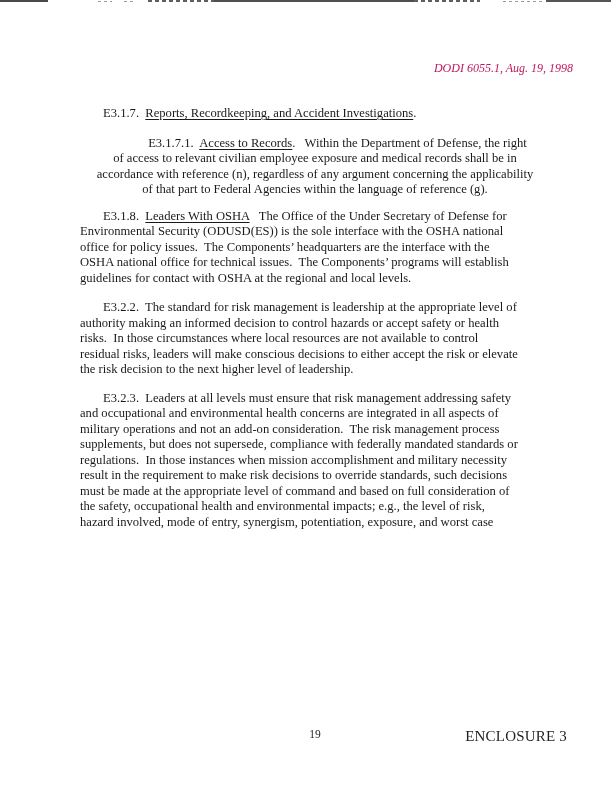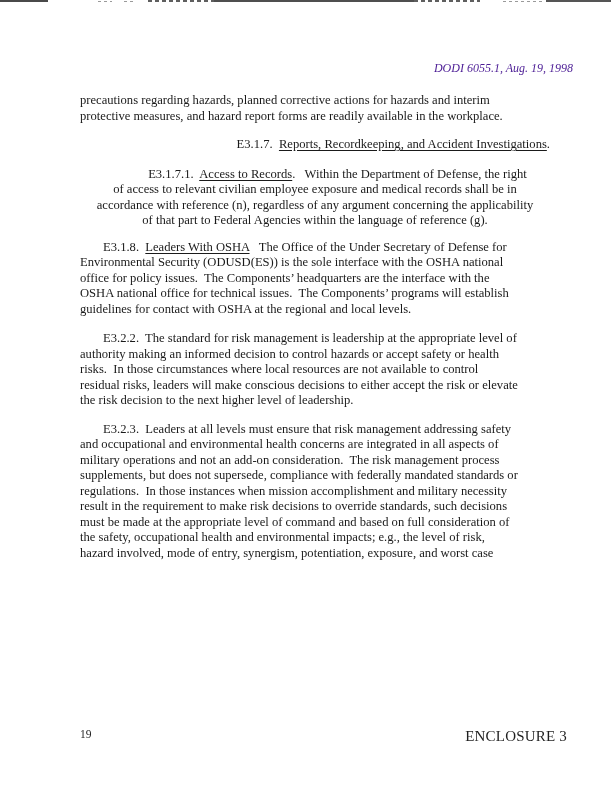--- a/index.html
+++ b/index.html
@@ -17,50 +17,51 @@
   .scan.dash { background: repeating-linear-gradient(90deg, #5f5f5f 0 4px, transparent 4px 7px); }
   .scan.faint { background: repeating-linear-gradient(90deg, #9a9a9a 0 3px, transparent 3px 6px); height: 1px; top: 1px; }
 
   .doc-header {
     position: absolute;
     top: 61px;
     right: 38px;
     font-style: italic;
     font-size: 12px;
     line-height: 14px;
-    color: #4c1d95;
+    color: #be185d;
   }
 
   .content {
     position: absolute;
     left: 80px;
     top: 93px;
     width: 470px;
     font-size: 12.6px;
     line-height: 15.5px;
   }
   .content p { margin: 0; white-space: pre; }
   .ind1 { text-indent: 23px; }
   .ind2 { text-indent: 45px; }
   .u { text-decoration: underline; text-underline-offset: 2px; text-decoration-thickness: 1px; }
 
-  .mt-h317 { margin-top: 13px !important; text-align: right; }
+  .mt-h317 { margin-top: 13px !important; }
   .mt-p3171 { margin-top: 14px !important; text-align: center; }
   .mt-p3172 { margin-top: 12px !important; }
   .mt-p318 { margin-top: 11px !important; }
   .mt-h32 { margin-top: 12px !important; }
   .mt-p321 { margin-top: 11px !important; }
   .mt-p322 { margin-top: 14px !important; }
   .mt-p323 { margin-top: 13px !important; }
 
   .page-num {
     position: absolute;
     top: 728px;
     left: 80px;
     width: 470px;
+    text-align: center;
     font-size: 11.5px;
     color: #1f1f1f;
   }
   .enclosure {
     position: absolute;
     top: 728px;
     right: 44px;
     font-size: 15px;
     letter-spacing: 0.2px;
     color: #1f1f1f;
@@ -74,22 +75,20 @@
 <div class="scan faint" style="left:124px;width:10px;"></div>
 <div class="scan dash" style="left:148px;width:66px;"></div>
 <div class="scan" style="left:214px;width:200px;background:#4f4f4f;"></div>
 <div class="scan dash" style="left:414px;width:66px;"></div>
 <div class="scan faint" style="left:503px;width:42px;"></div>
 <div class="scan" style="left:546px;width:65px;background:#555555;"></div>
 
 <div class="doc-header">DODI 6055.1, Aug. 19, 1998</div>
 
 <div class="content">
-  <p>precautions regarding hazards, planned corrective actions for hazards and interim
-protective measures, and hazard report forms are readily available in the workplace.</p>
 
   <p class="ind1 mt-h317"><span>E3.1.7.  </span><span class="u">Reports, Recordkeeping, and Accident Investigations</span><span>.</span></p>
 
   <p class="ind2 mt-p3171"><span>E3.1.7.1.  </span><span class="u">Access to Records</span><span>.   Within the Department of Defense, the right
 of access to relevant civilian employee exposure and medical records shall be in
 accordance with reference (n), regardless of any argument concerning the applicability
 of that part to Federal Agencies within the language of reference (g).</span></p>
 
 
   <p class="ind1 mt-p318"><span>E3.1.8.  </span><span class="u">Leaders With OSHA</span><span>   The Office of the Under Secretary of Defense for

